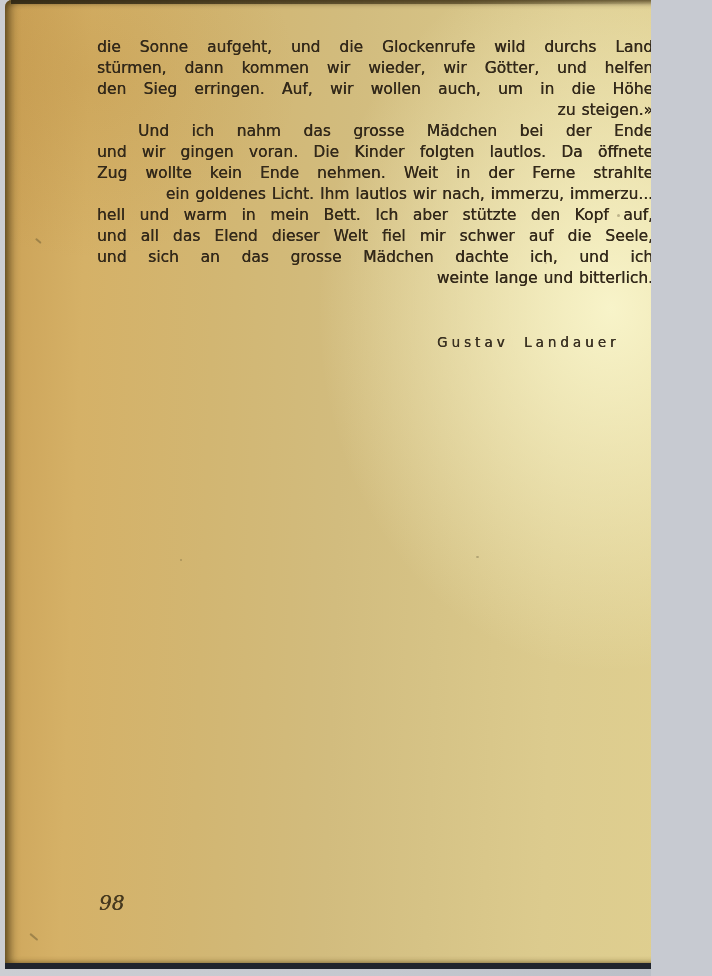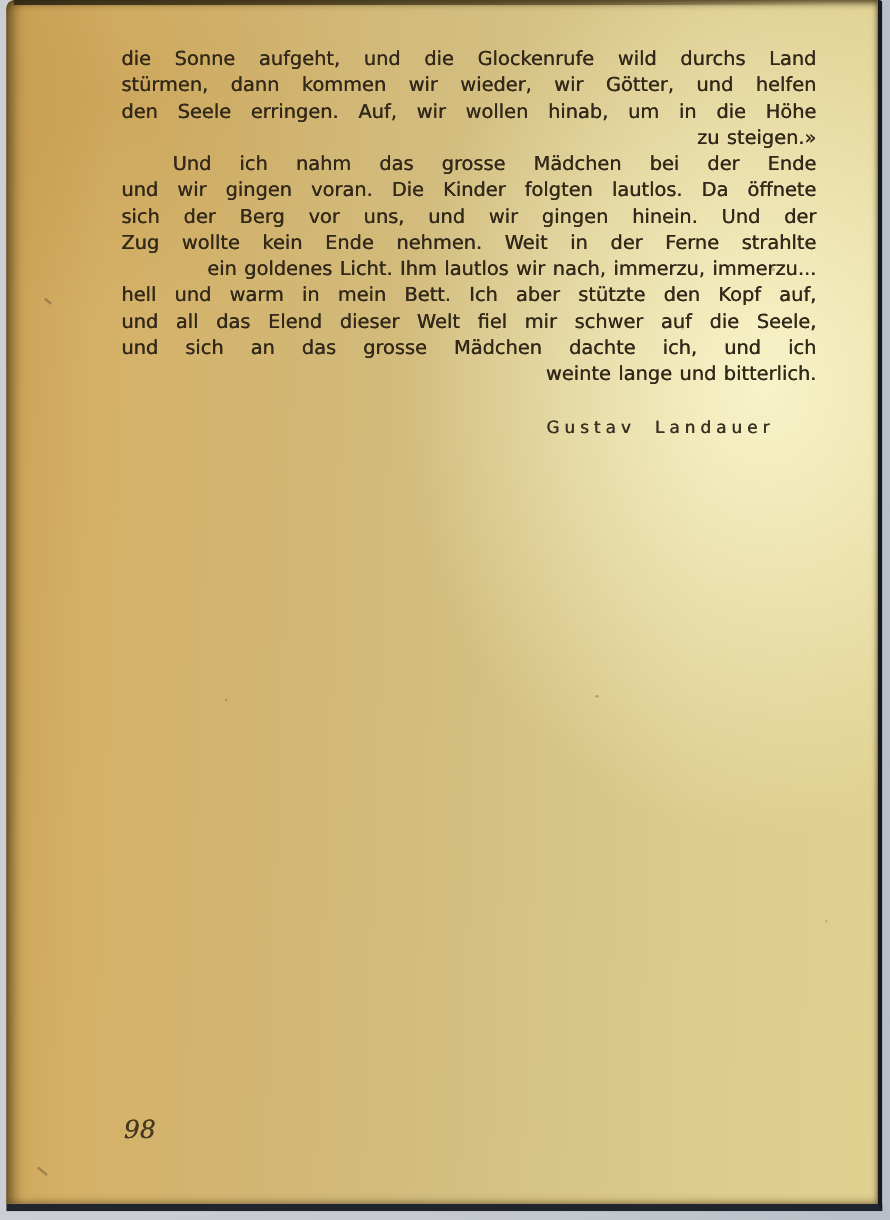--- a/index.html
+++ b/index.html
@@ -2,21 +2,21 @@
 <html><head>
 <meta charset="utf-8">
 <style>
   html,body{margin:0;padding:0;}
   body{
     width:712px;height:976px;
     font-family:"DejaVu Sans", sans-serif;
     background:#c7cad1;
   }
   .screen{
-    position:relative;width:712px;height:976px;overflow:hidden;
+    position:relative;width:651px;height:976px;overflow:hidden;
     background:linear-gradient(to right,#ccced3,#c4c8cf 60%,#babfc7);
   }
   
   .page{
     position:absolute;left:5px;top:0;width:701px;height:969px;
     box-sizing:border-box;
     border-right:4px solid #17191e;
     border-bottom:6px solid #20242d;
     border-radius:7px 3px 0 0;
     background:
@@ -77,25 +77,24 @@
 
 <div class="screen">
 
   <div class="page">
 
     <div class="edge-top"></div>
 
     <div class="textblock">
       <div class="line j">die Sonne aufgeht, und die Glockenrufe wild durchs Land</div>
       <div class="line j">stürmen, dann kommen wir wieder, wir Götter, und helfen</div>
-      <div class="line j">den Seele erringen. Auf, wir wollen hinab, um in die Höhe</div>
+      <div class="line j">den Sieg erringen. Auf, wir wollen auch, um in die Höhe</div>
       <div class="line last">zu steigen.»</div>
       <div class="line j ind">Und ich nahm das grosse Mädchen bei der Ende</div>
       <div class="line j">und wir gingen voran. Die Kinder folgten lautlos. Da öffnete</div>
-      <div class="line j">sich der Berg vor uns, und wir gingen hinein. Und der</div>
       <div class="line j">Zug wollte kein Ende nehmen. Weit in der Ferne strahlte</div>
       <div class="line last">ein goldenes Licht. Ihm lautlos wir nach, immerzu, immerzu...</div>
       <div class="line j">hell und warm in mein Bett. Ich aber stützte den Kopf auf,</div>
       <div class="line j">und all das Elend dieser Welt fiel mir schwer auf die Seele,</div>
       <div class="line j">und sich an das grosse Mädchen dachte ich, und ich</div>
       <div class="line last">weinte lange und bitterlich.</div>
     </div>
 
     <div class="signature">Gustav Landauer</div>
 

